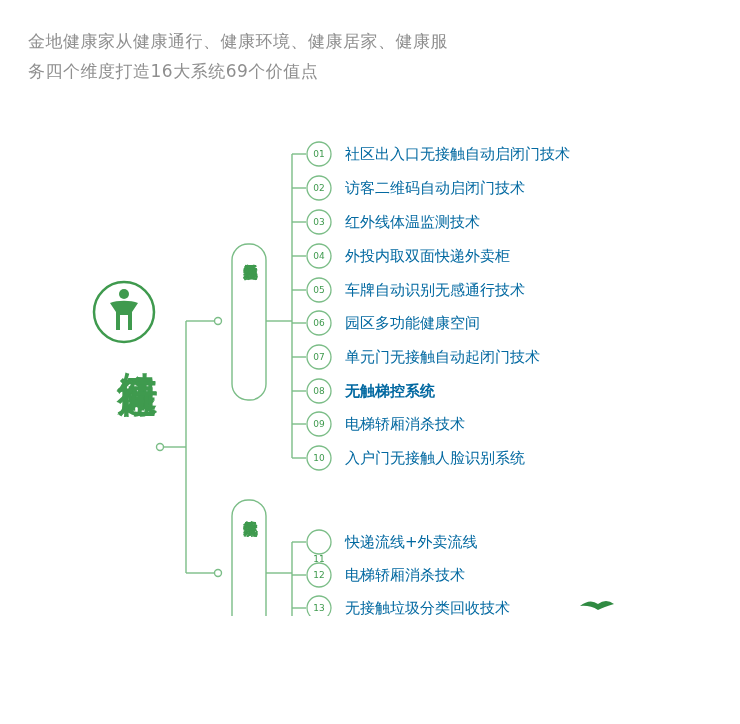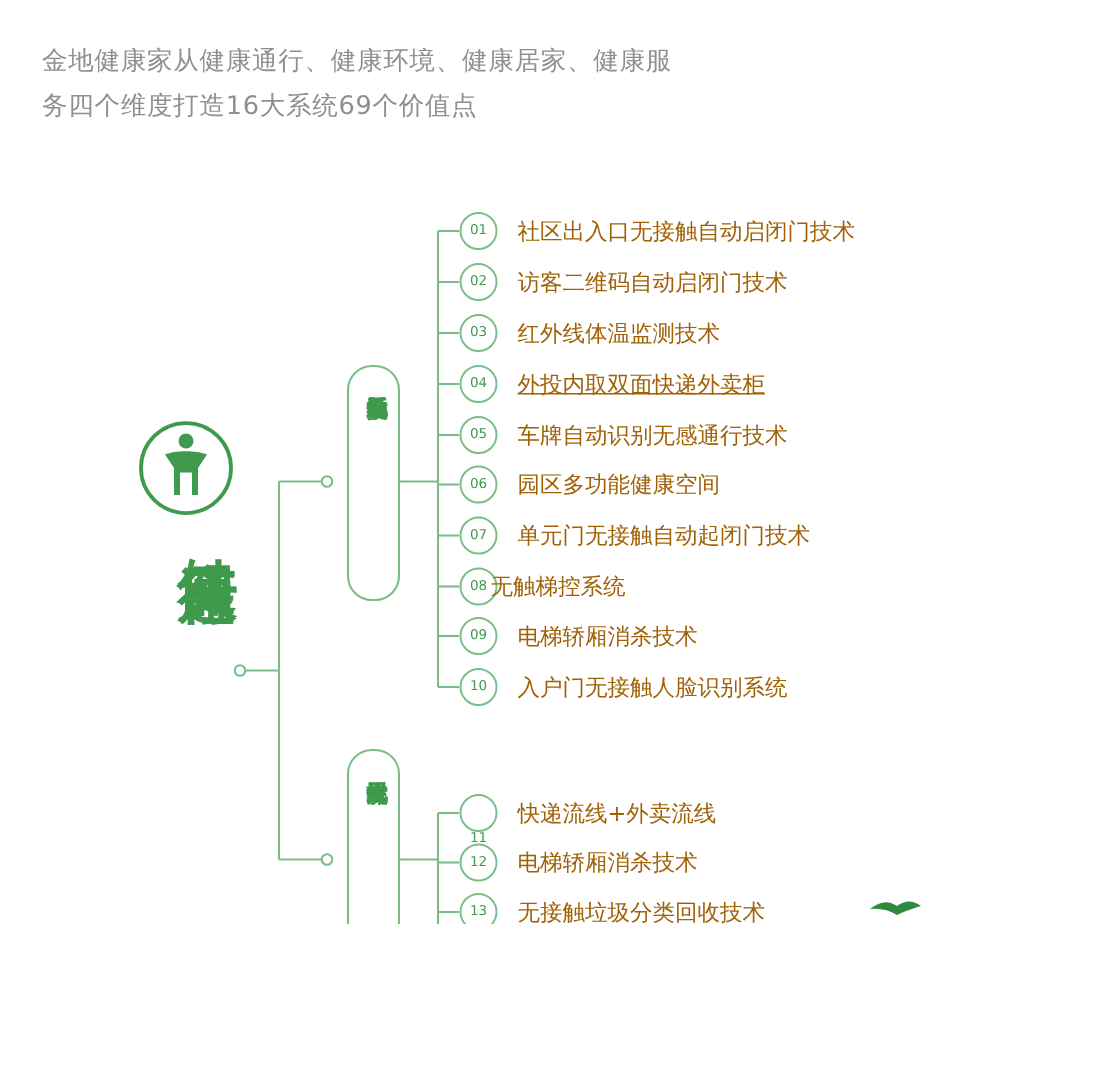--- a/index.html
+++ b/index.html
@@ -58,21 +58,21 @@
     position: absolute;
     color: #3f9a4e;
     font-size: 14px;
     line-height: 19px;
     font-weight: bold;
     text-align: center;
     width: 22px;
   }
   .leaf-label {
     position: absolute;
-    color: #a16207;
+    color: #0369a1;
     font-size: 15px;
     line-height: 18px;
     white-space: nowrap;
   }
   .num-label {
     position: absolute;
     color: #3f9a4e;
     font-size: 9px;
     line-height: 10px;
     text-align: center;
@@ -189,25 +189,25 @@
   <div class="num-label" style="left:309px; top:285px;">05</div>
   <div class="num-label" style="left:309px; top:318px;">06</div>
   <div class="num-label" style="left:309px; top:352px;">07</div>
   <div class="num-label" style="left:309px; top:386px;">08</div>
   <div class="num-label" style="left:309px; top:419px;">09</div>
   <div class="num-label" style="left:309px; top:453px;">10</div>
 
   <div class="leaf-label" style="left:345px; top:145px;">社区出入口无接触自动启闭门技术</div>
   <div class="leaf-label" style="left:345px; top:179px;">访客二维码自动启闭门技术</div>
   <div class="leaf-label" style="left:345px; top:213px;">红外线体温监测技术</div>
-  <div class="leaf-label" style="left:345px; top:247px;text-decoration:underline;">外投内取双面快递外卖柜</div>
+  <div class="leaf-label" style="left:345px; top:247px;">外投内取双面快递外卖柜</div>
   <div class="leaf-label" style="left:345px; top:281px;">车牌自动识别无感通行技术</div>
   <div class="leaf-label" style="left:345px; top:314px;">园区多功能健康空间</div>
   <div class="leaf-label" style="left:345px; top:348px;">单元门无接触自动起闭门技术</div>
-  <div class="leaf-label" style="left:327px; top:382px;">无触梯控系统</div>
+  <div class="leaf-label" style="left:345px; top:382px;font-weight:bold;">无触梯控系统</div>
   <div class="leaf-label" style="left:345px; top:415px;">电梯轿厢消杀技术</div>
   <div class="leaf-label" style="left:345px; top:449px;">入户门无接触人脸识别系统</div>
 
   <div class="num-label" style="left:309px; top:554px;">11</div>
   <div class="num-label" style="left:309px; top:570px;">12</div>
   <div class="num-label" style="left:309px; top:603px;">13</div>
   <div class="num-label" style="left:309px; top:637px;">14</div>
 
   <div class="leaf-label" style="left:345px; top:533px;">快递流线+外卖流线</div>
   <div class="leaf-label" style="left:345px; top:566px;">电梯轿厢消杀技术</div>

